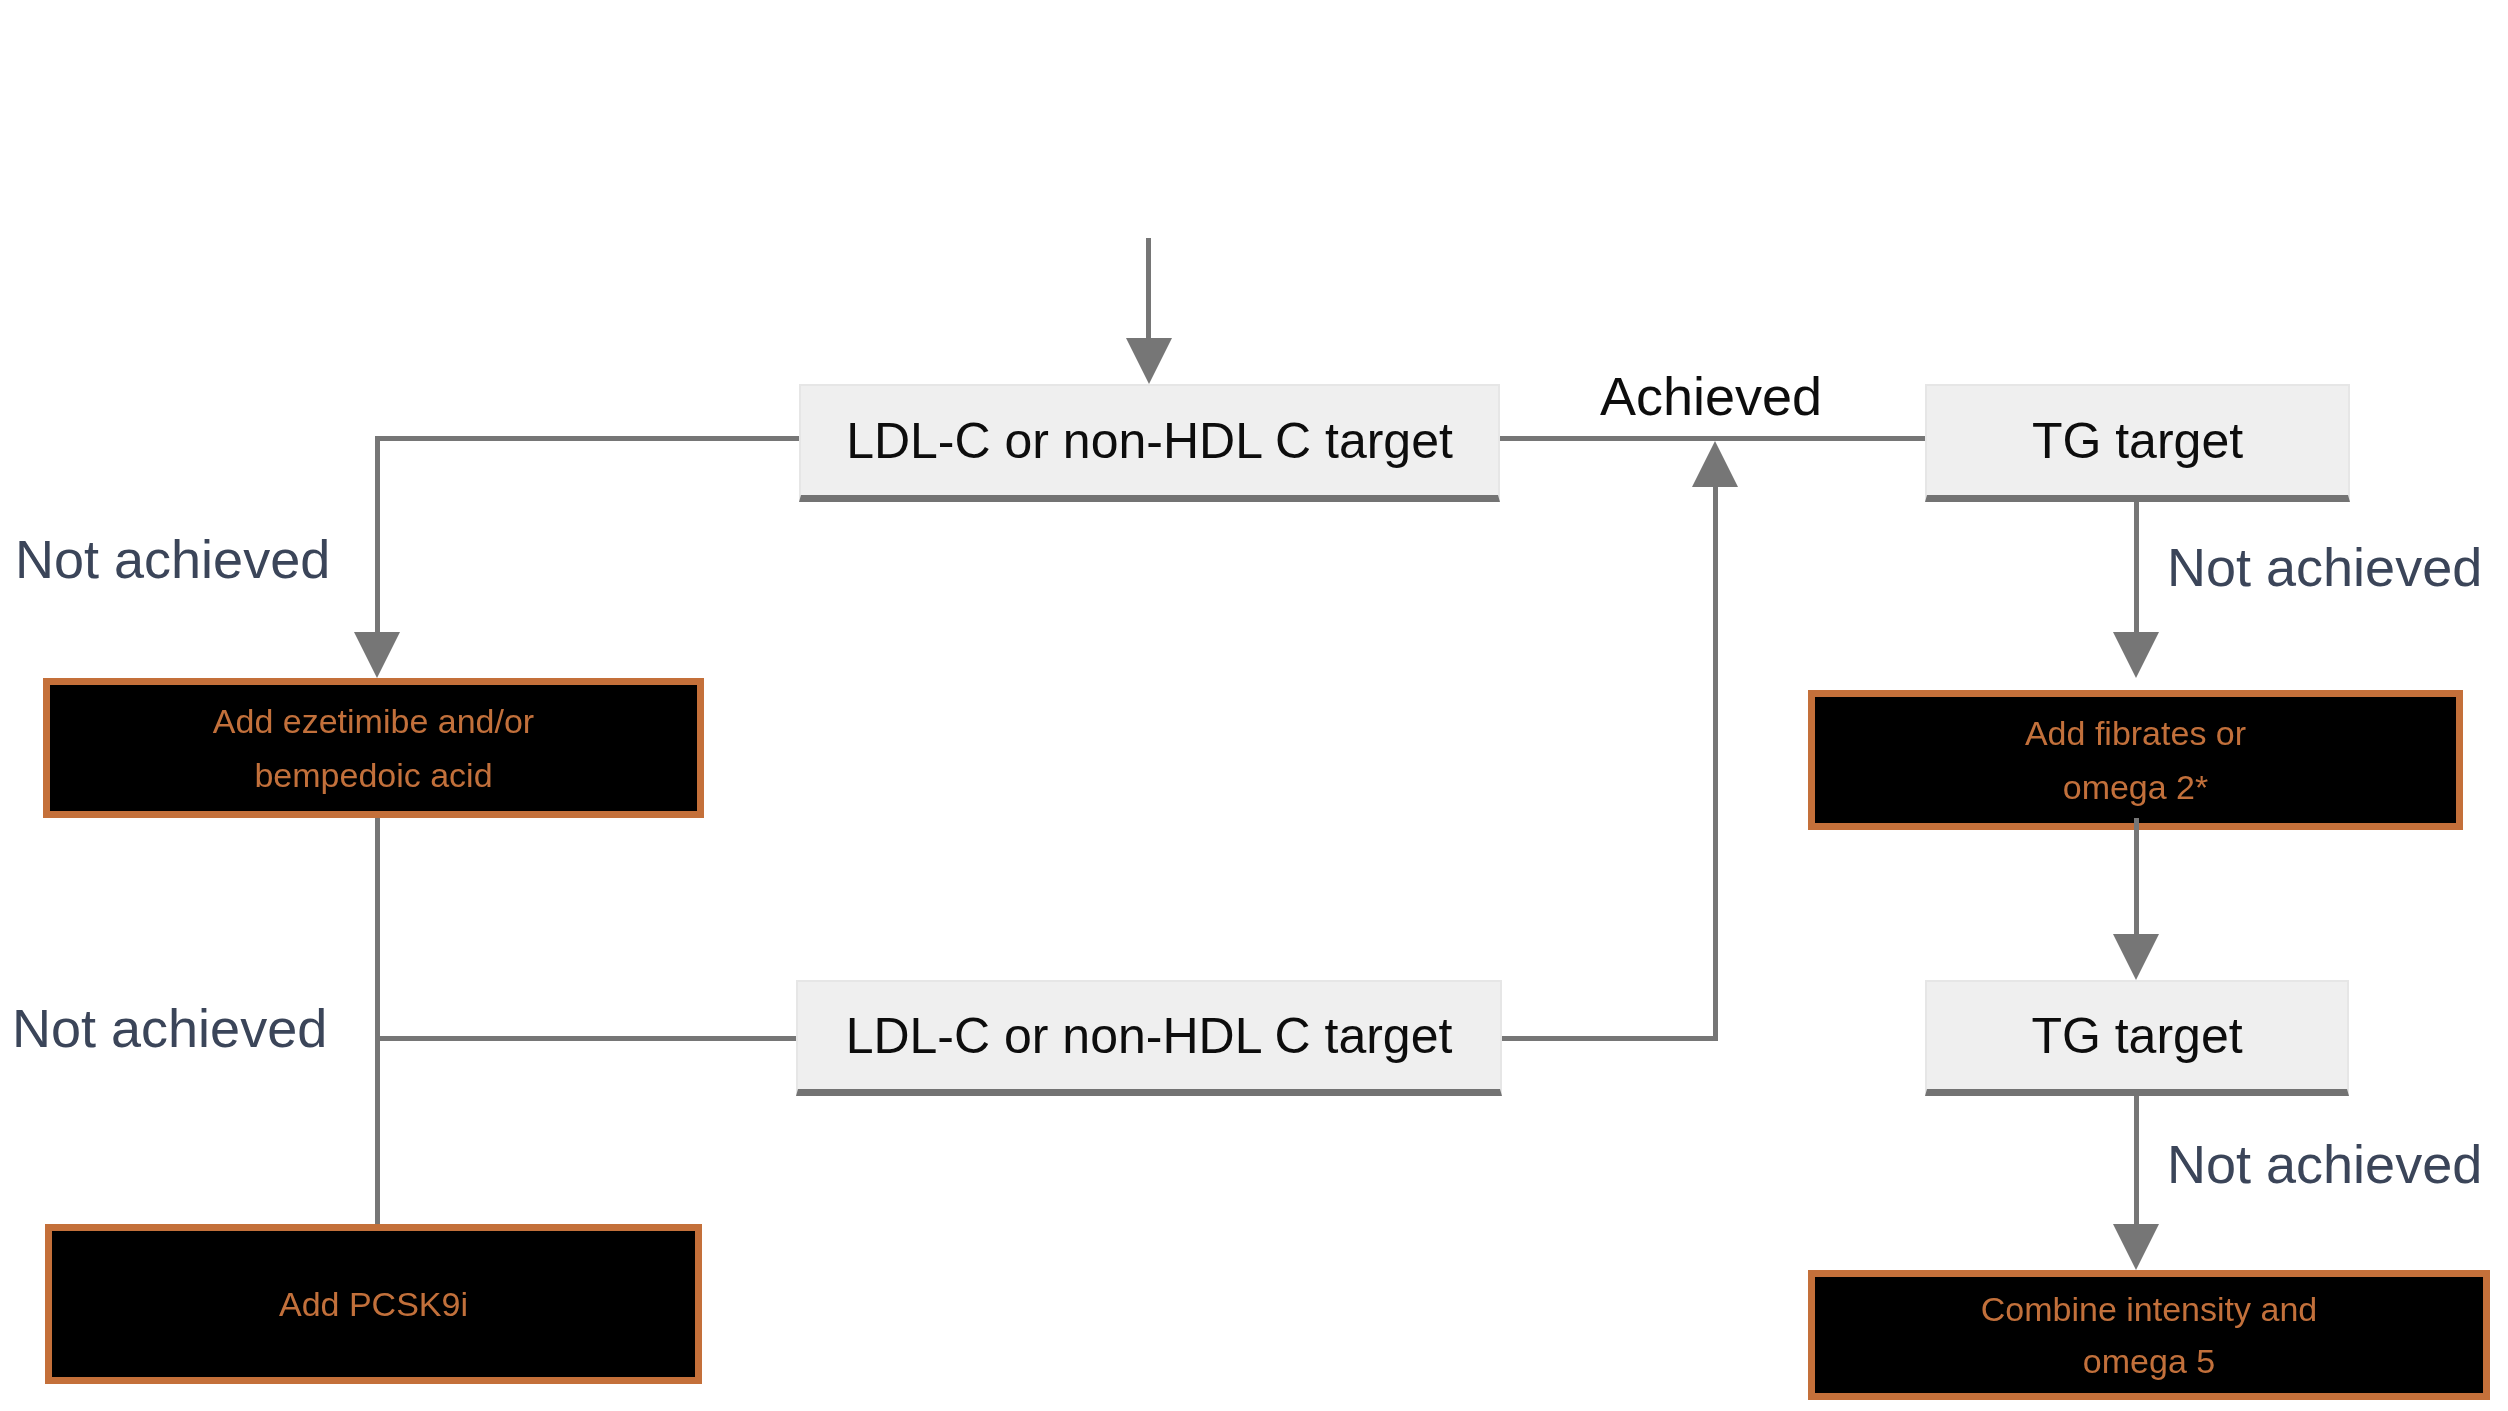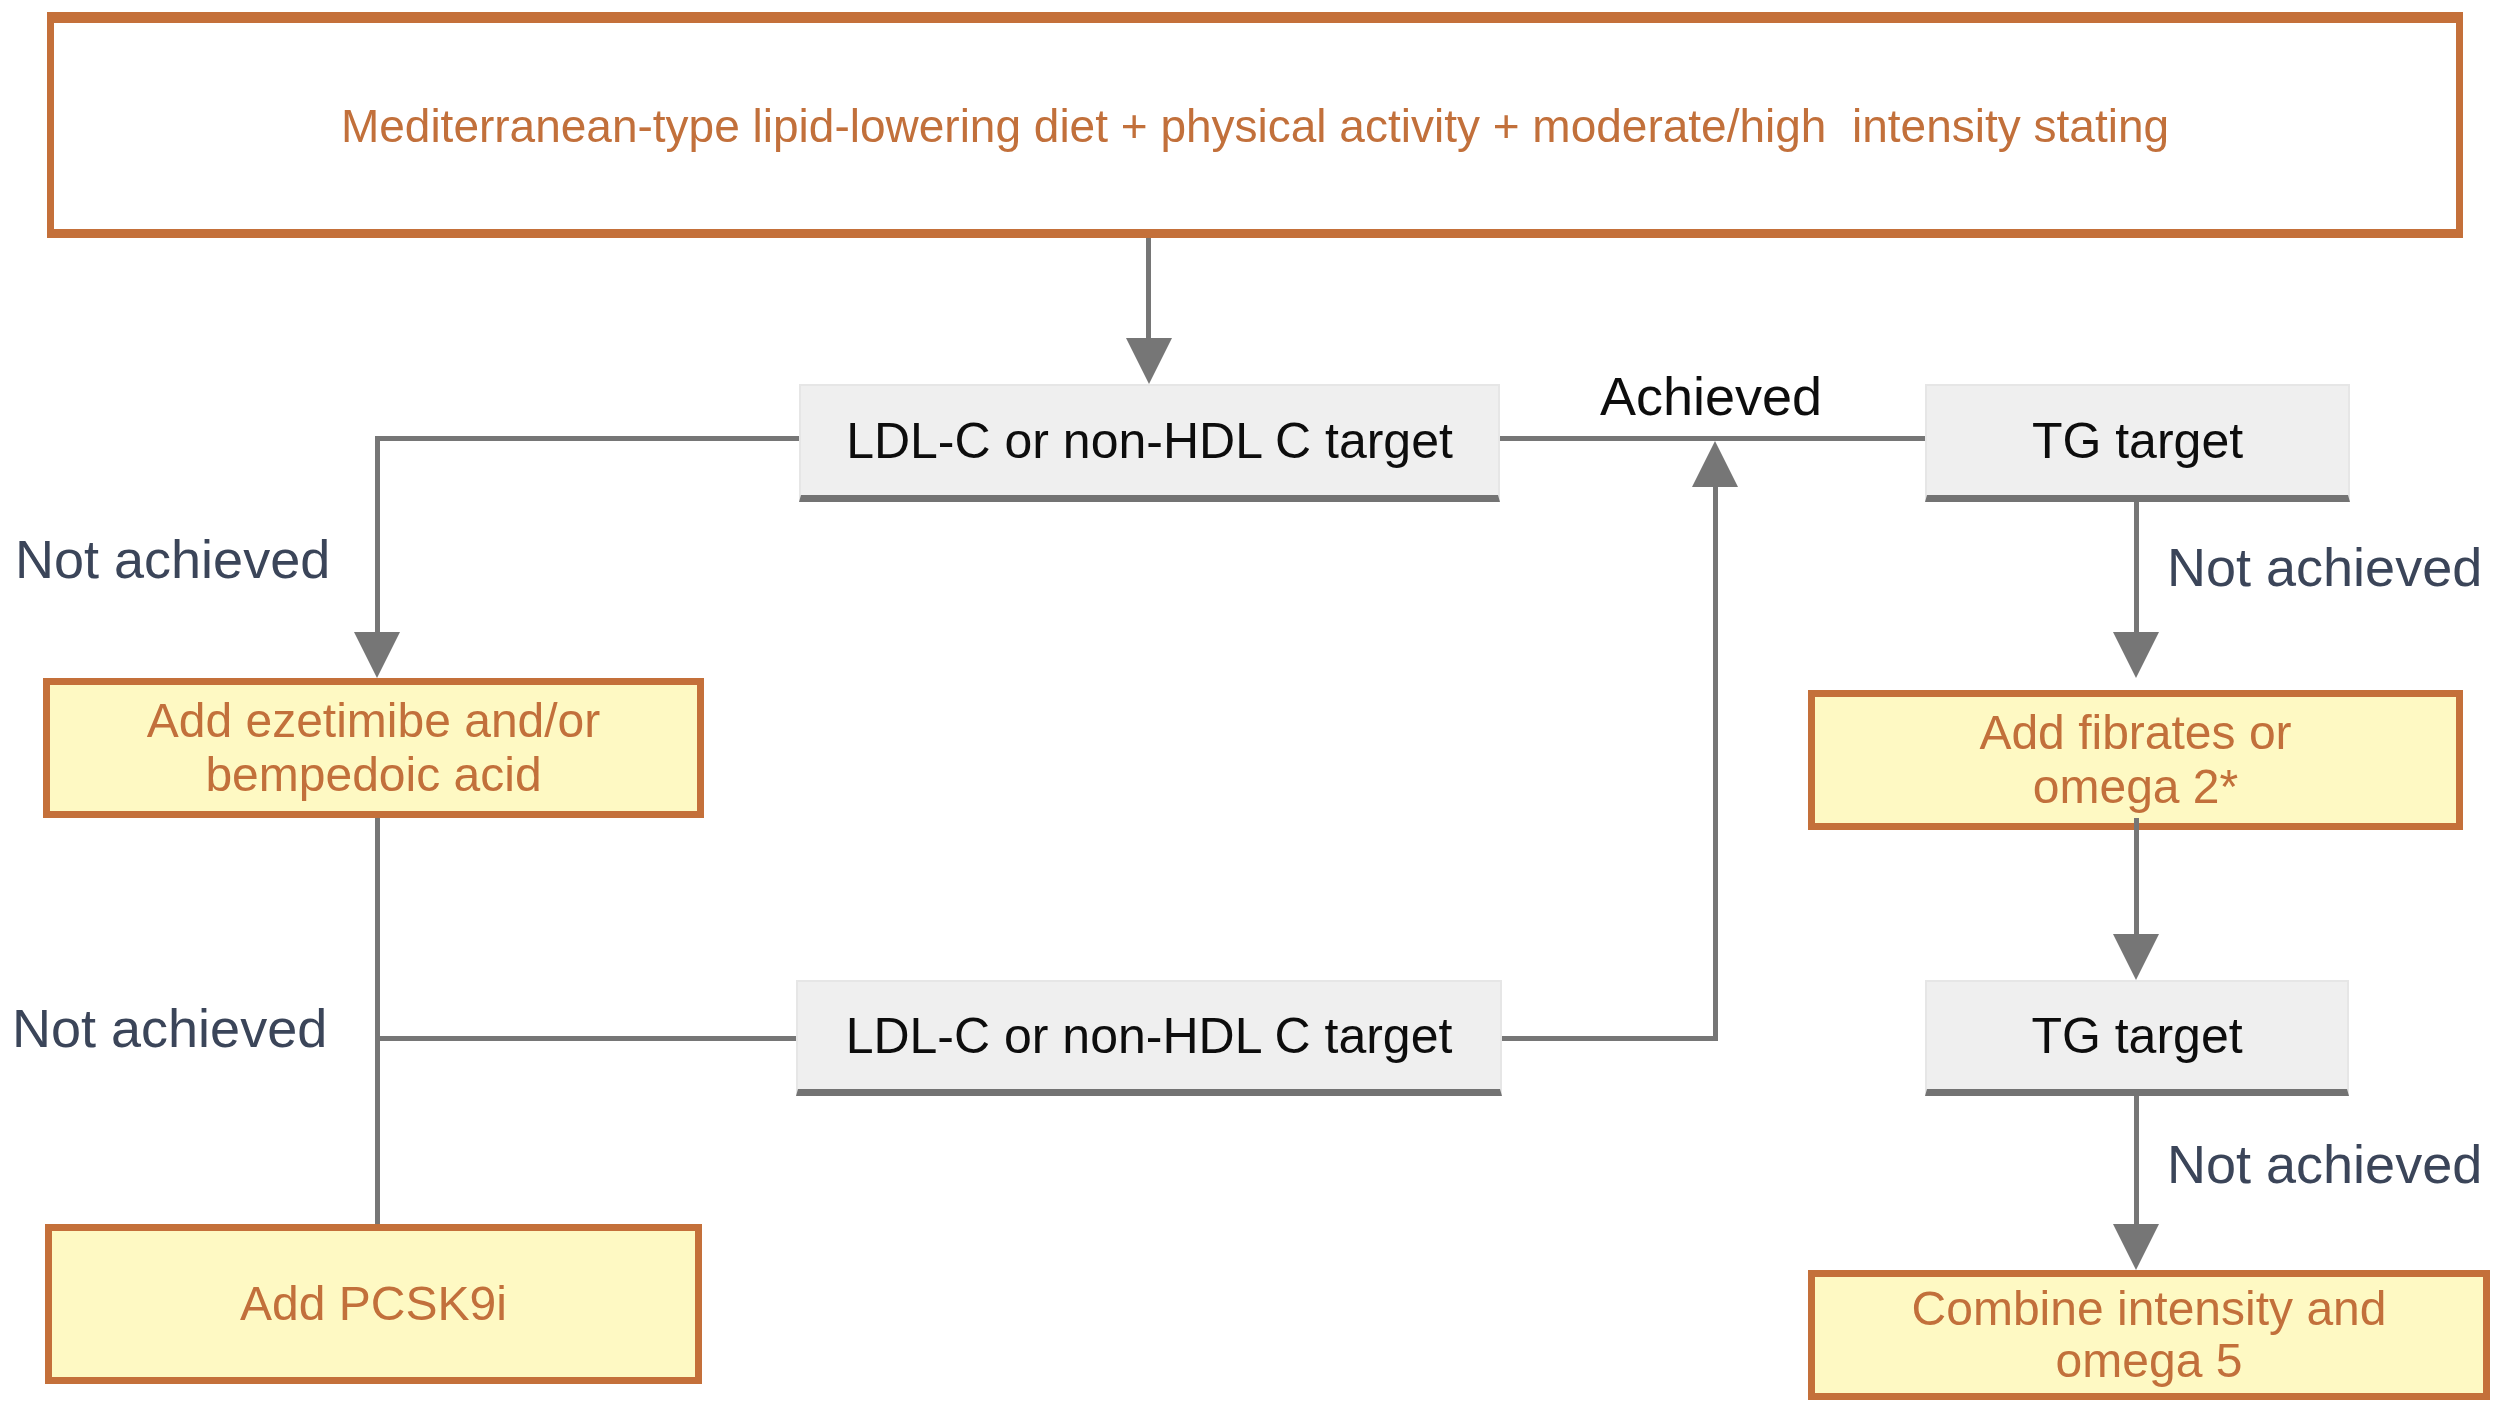--- a/index.html
+++ b/index.html
@@ -43,39 +43,36 @@
   }
   .gray-box{
     position:absolute;box-sizing:border-box;
     background:var(--gray-fill);
     border:2px solid #E6E6E6;
     border-bottom:7px solid var(--gray-dark);
     display:flex;align-items:center;justify-content:center;
     color:var(--ink);font-size:50px;text-align:right;
   }
   .orange-box{
-    position:absolute;box-sizing:border-box;background:#fef9c3;
+    position:absolute;box-sizing:border-box;background:#000000;
     border:7px solid var(--orange);
     display:flex;flex-direction:column;align-items:center;justify-content:center;
-    color:var(--orange-text);font-size:48px;line-height:54px;text-align:center;
+    color:var(--orange-text);font-size:34px;line-height:54px;text-align:center;
   }
   .edge-label{
     position:absolute;font-size:54px;line-height:56px;color:var(--navy);white-space:nowrap;
   }
   .edge-label.black{color:var(--ink);}
   .centered{text-align:center;}
 </style>
 </head>
 <body>
 
 <div class="canvas" style="--orange: #C4703A; --orange-text: #C2703B; --navy: #3B4559; --ink: #0D0D0D; --gray-fill: #EFEFEF; --gray-dark: #737373; --line: #767676;">
 
-  <div class="title-box">
-    <span>Mediterranean-type lipid-lowering diet + physical activity + moderate/high  intensity stating</span>
-  </div>
 
   <div class="vline" style="left:1146px;top:238px;height:102px;"></div>
   <div class="arrow-down" style="left:1126px;top:338px;"></div>
 
   <div class="gray-box" style="left:799px;top:384px;width:701px;height:118px;">
     <span>LDL-C or non-HDL C target</span>
   </div>
 
   <div class="hline" style="left:1500px;top:436px;width:425px;"></div>
   <div class="edge-label black centered" style="left:1561px;top:368px;width:300px;">

